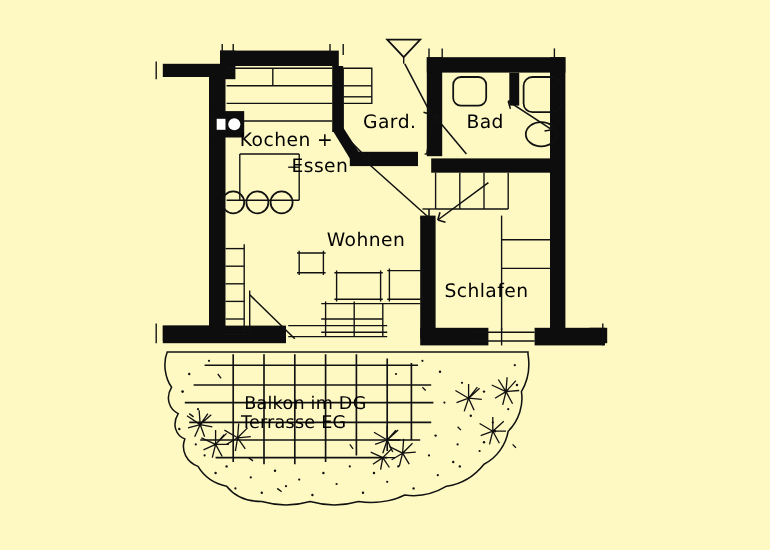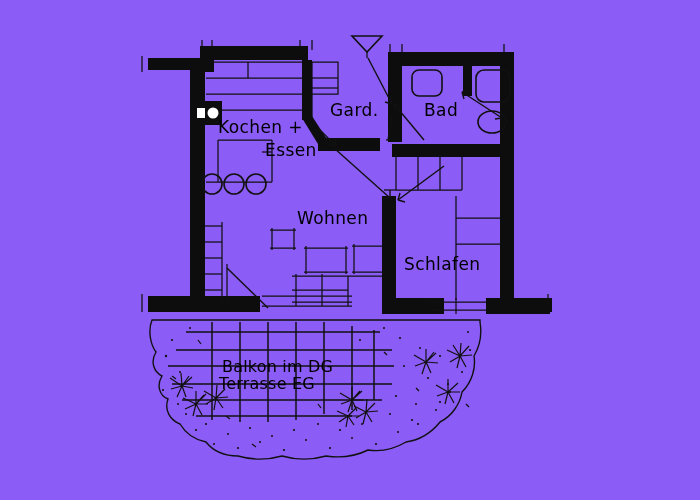--- a/index.html
+++ b/index.html
@@ -10,21 +10,21 @@
   body {
     width: 700px;
     height: 500px;
     overflow: hidden;
     font-family: "Liberation Sans", sans-serif;
   }
   #plan-root {
     position: relative;
     width: 700px;
     height: 500px;
-    background: #8b5cf6;
+    background: #fef9c3;
   }
   #plan-svg {
     position: absolute;
     left: 0;
     top: 0;
     width: 700px;
     height: 500px;
     display: block;
   }
   .room-label {

